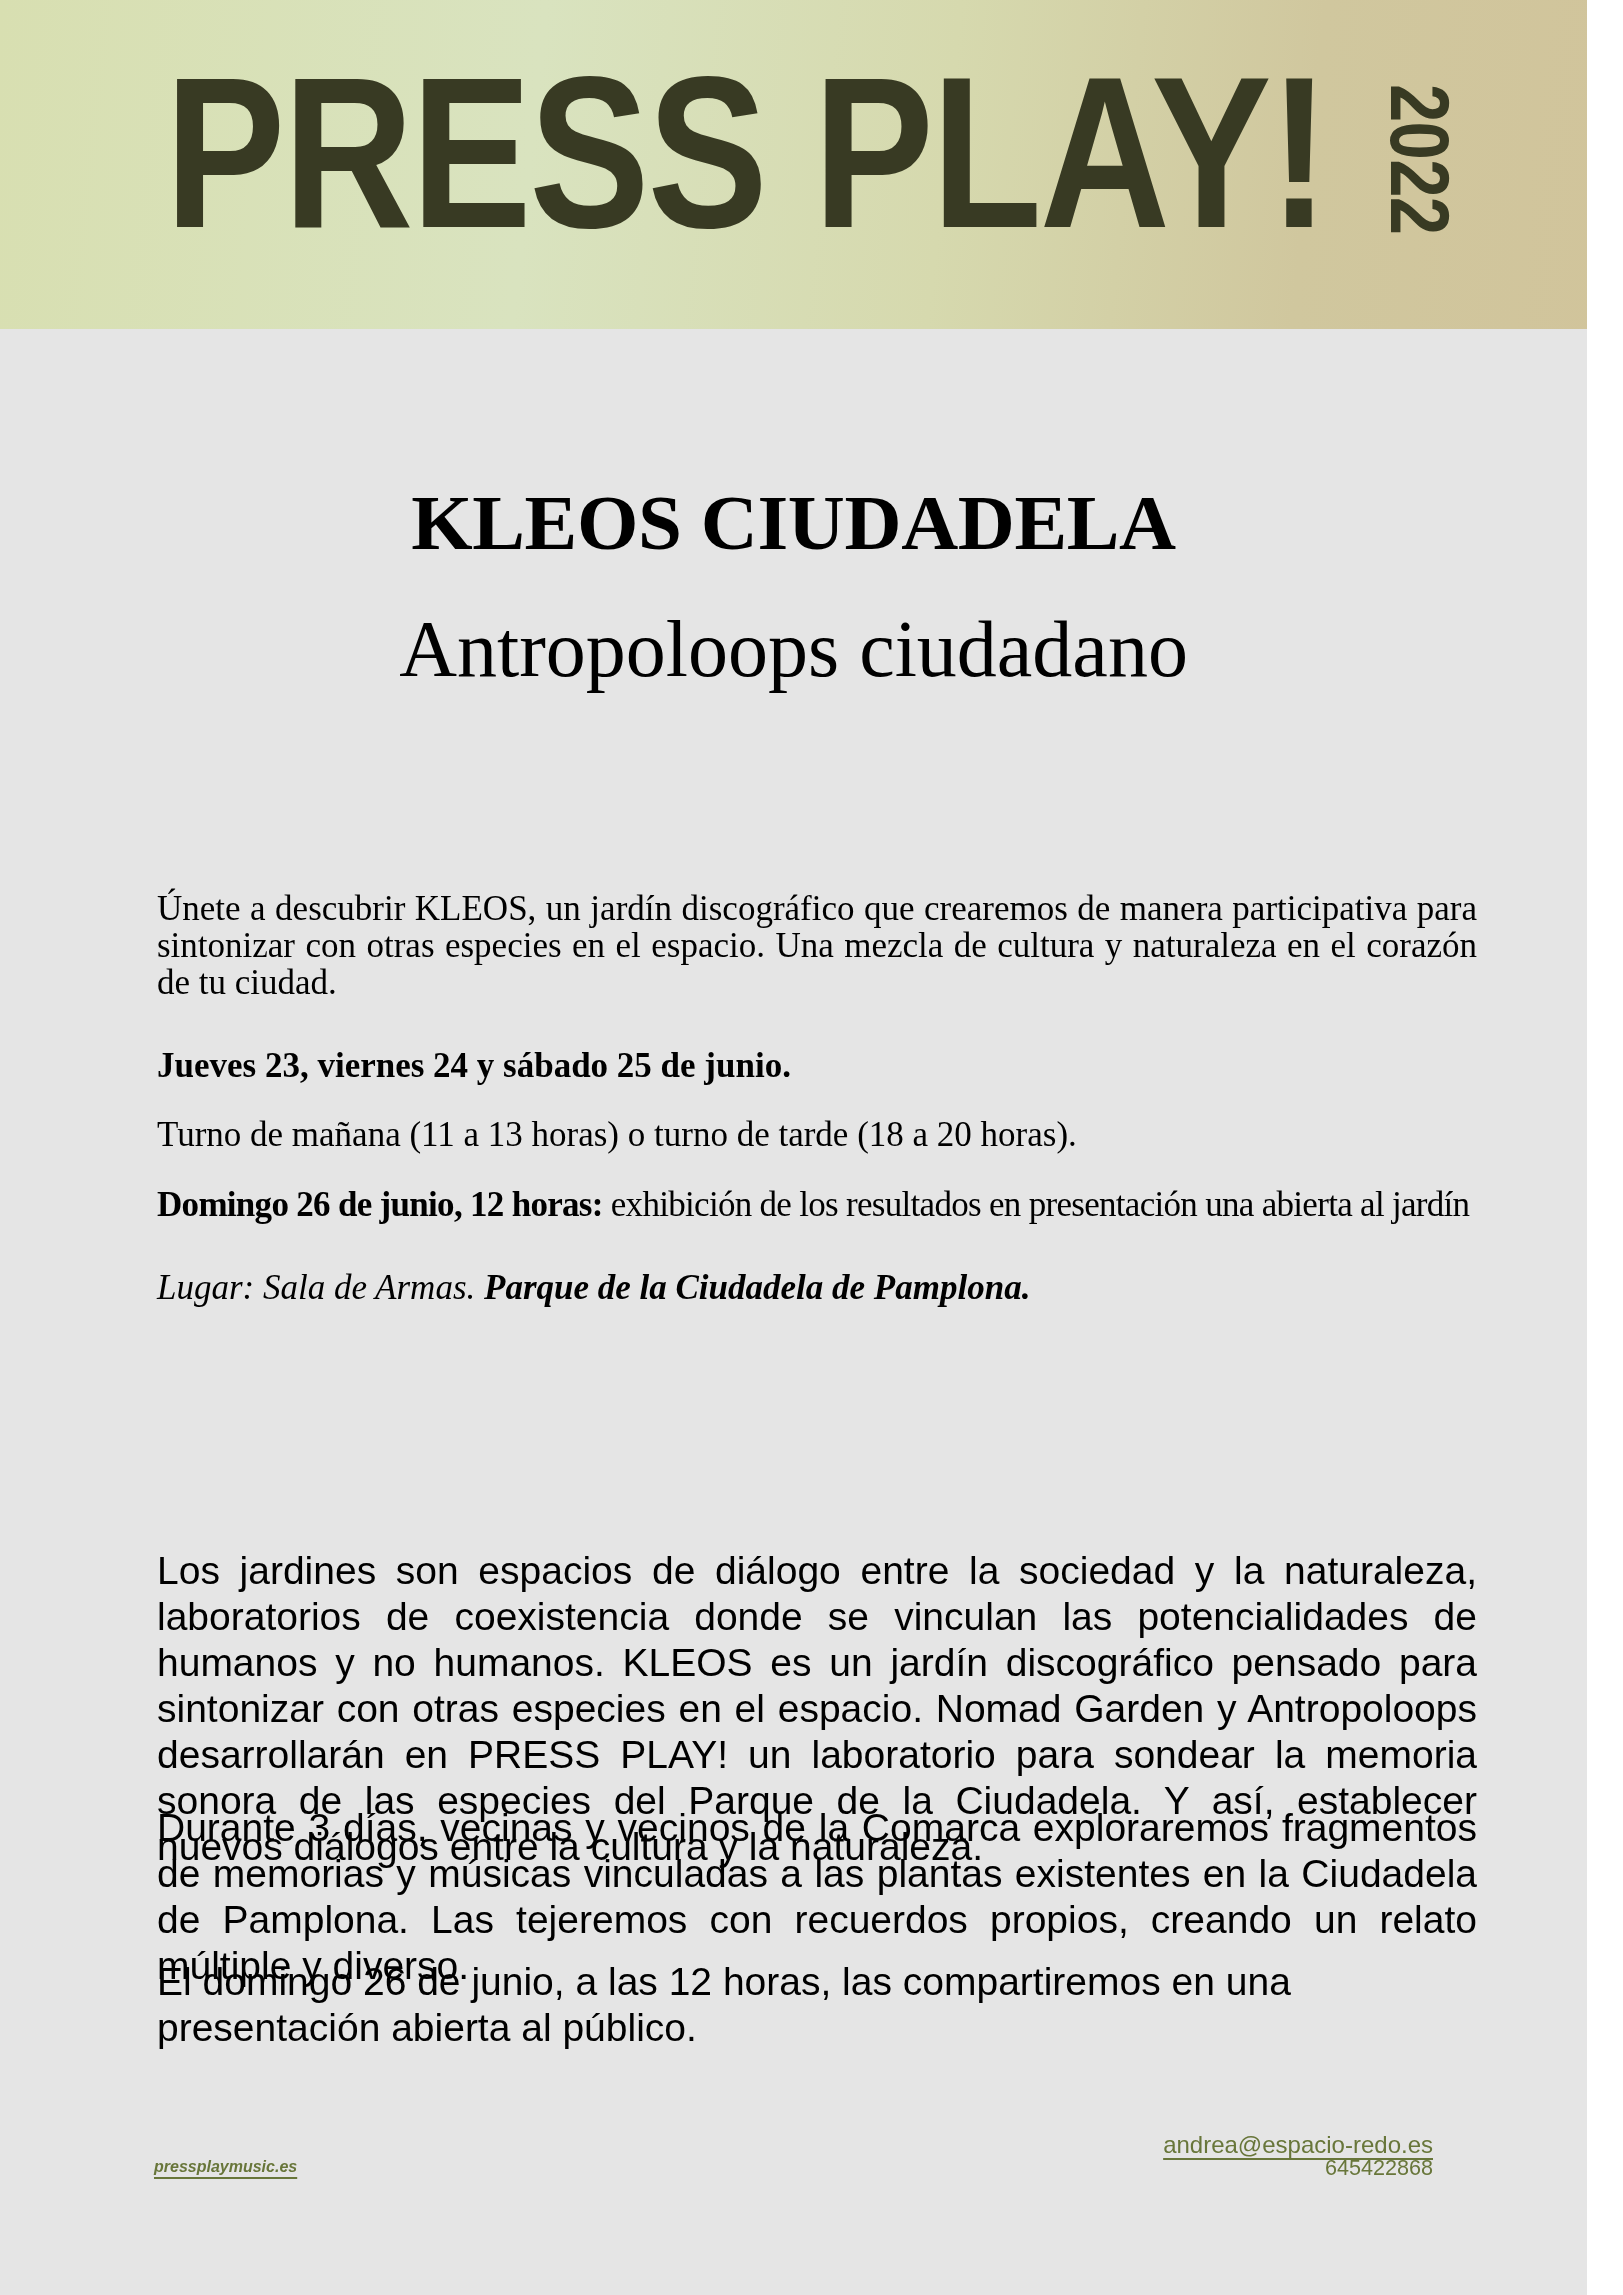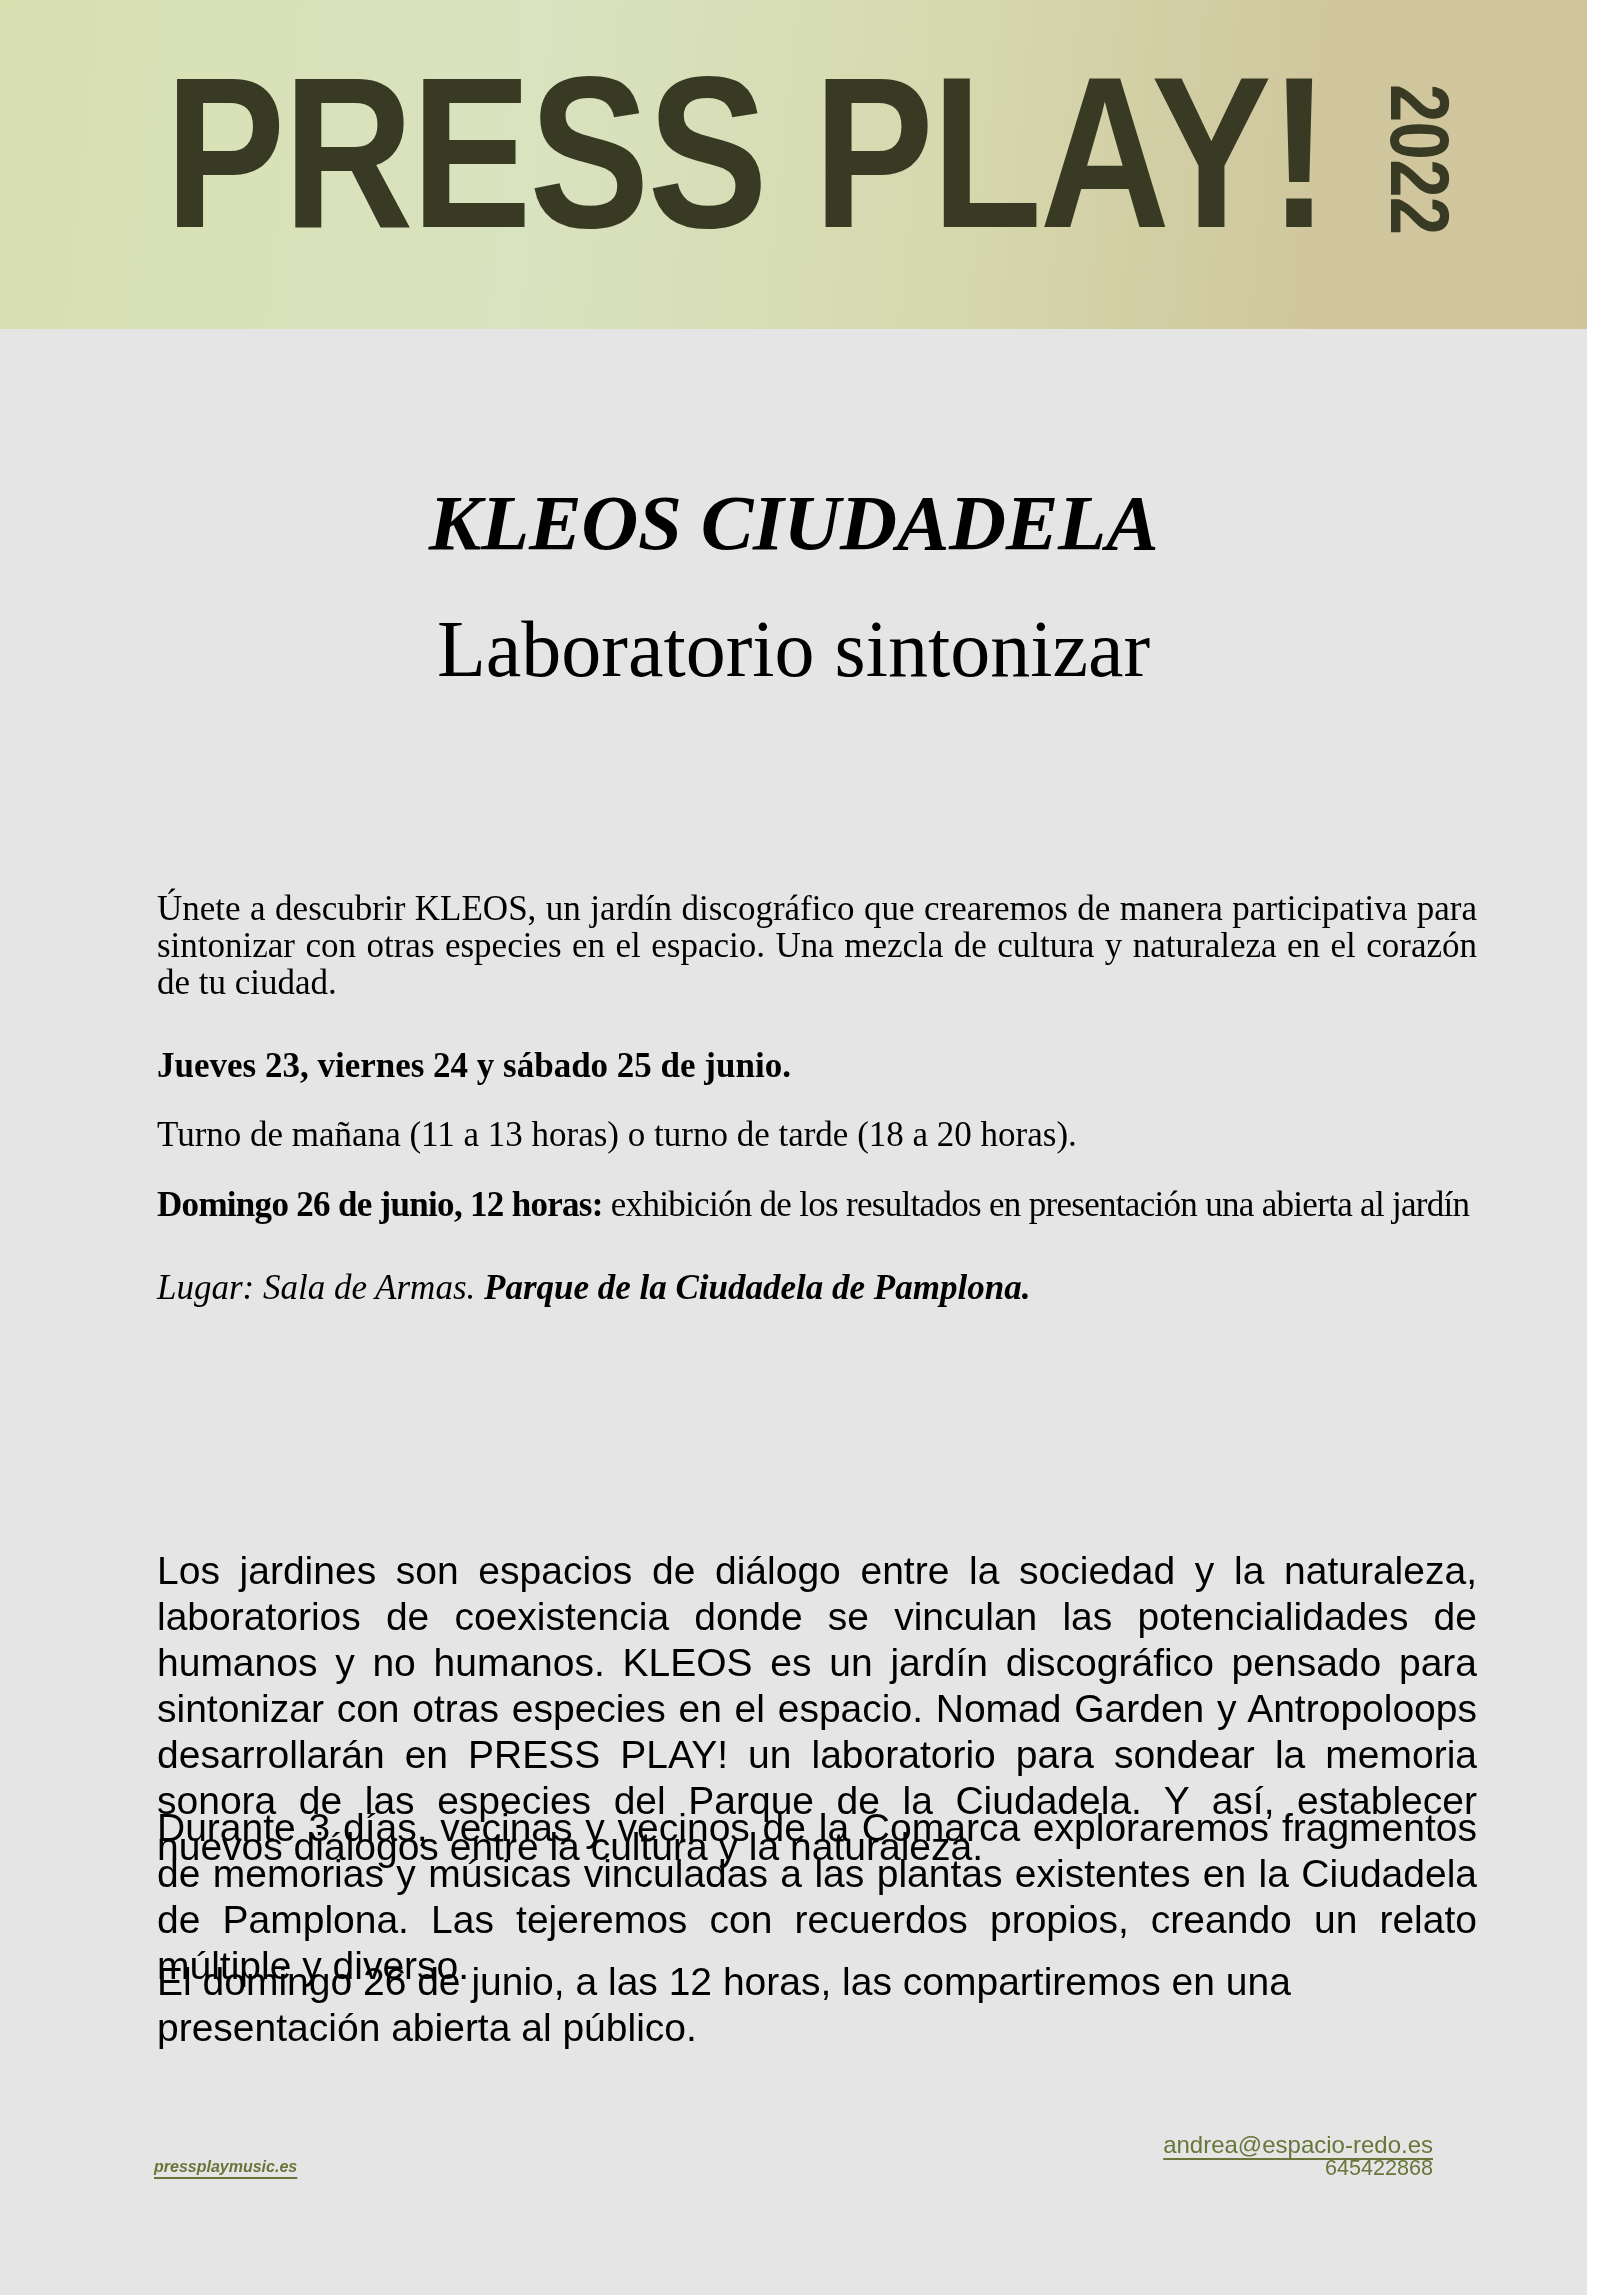--- a/index.html
+++ b/index.html
@@ -48,21 +48,20 @@
   }
 
   
   .title1{
     position:absolute;
     left:0; right:0; top:483px;
     text-align:center;
     font-size:79px; line-height:79px;
     font-weight:bold;
     letter-spacing:-0.005em;
-    font-style:italic;
   }
   .title2{
     position:absolute;
     left:0; right:0; top:609px;
     text-align:center;
     font-size:80px; line-height:80px;
     font-weight:normal;
   }
 
   
@@ -128,21 +127,21 @@
 <body>
 
 <div class="page">
 
   <div class="header">
     <div class="logo">PRESS PLAY!</div>
     <div class="logo-year">2022</div>
   </div>
 
   <div class="title1">KLEOS CIUDADELA</div>
-  <div class="title2">Laboratorio sintonizar</div>
+  <div class="title2">Antropoloops ciudadano</div>
 
   <p class="serif-block justified intro-para">Únete a descubrir KLEOS, un jardín discográfico que crearemos de manera participativa para sintonizar con otras especies en el espacio. Una mezcla de cultura y naturaleza en el corazón de tu ciudad.</p>
 
   <p class="serif-block line-jueves">Jueves 23, viernes 24 y sábado 25 de junio.</p>
 
   <p class="serif-block line-turno">Turno de mañana (11 a 13 horas) o turno de tarde (18 a 20 horas).</p>
 
   <p class="serif-block line-domingo"><span class="b">Domingo 26 de junio, 12 horas:</span><span> exhibición de los resultados en presentación una abierta al jardín</span></p>
 
   <p class="serif-block line-lugar"><span>Lugar: Sala de Armas.</span><span class="b"> Parque de la Ciudadela de Pamplona.</span></p>

